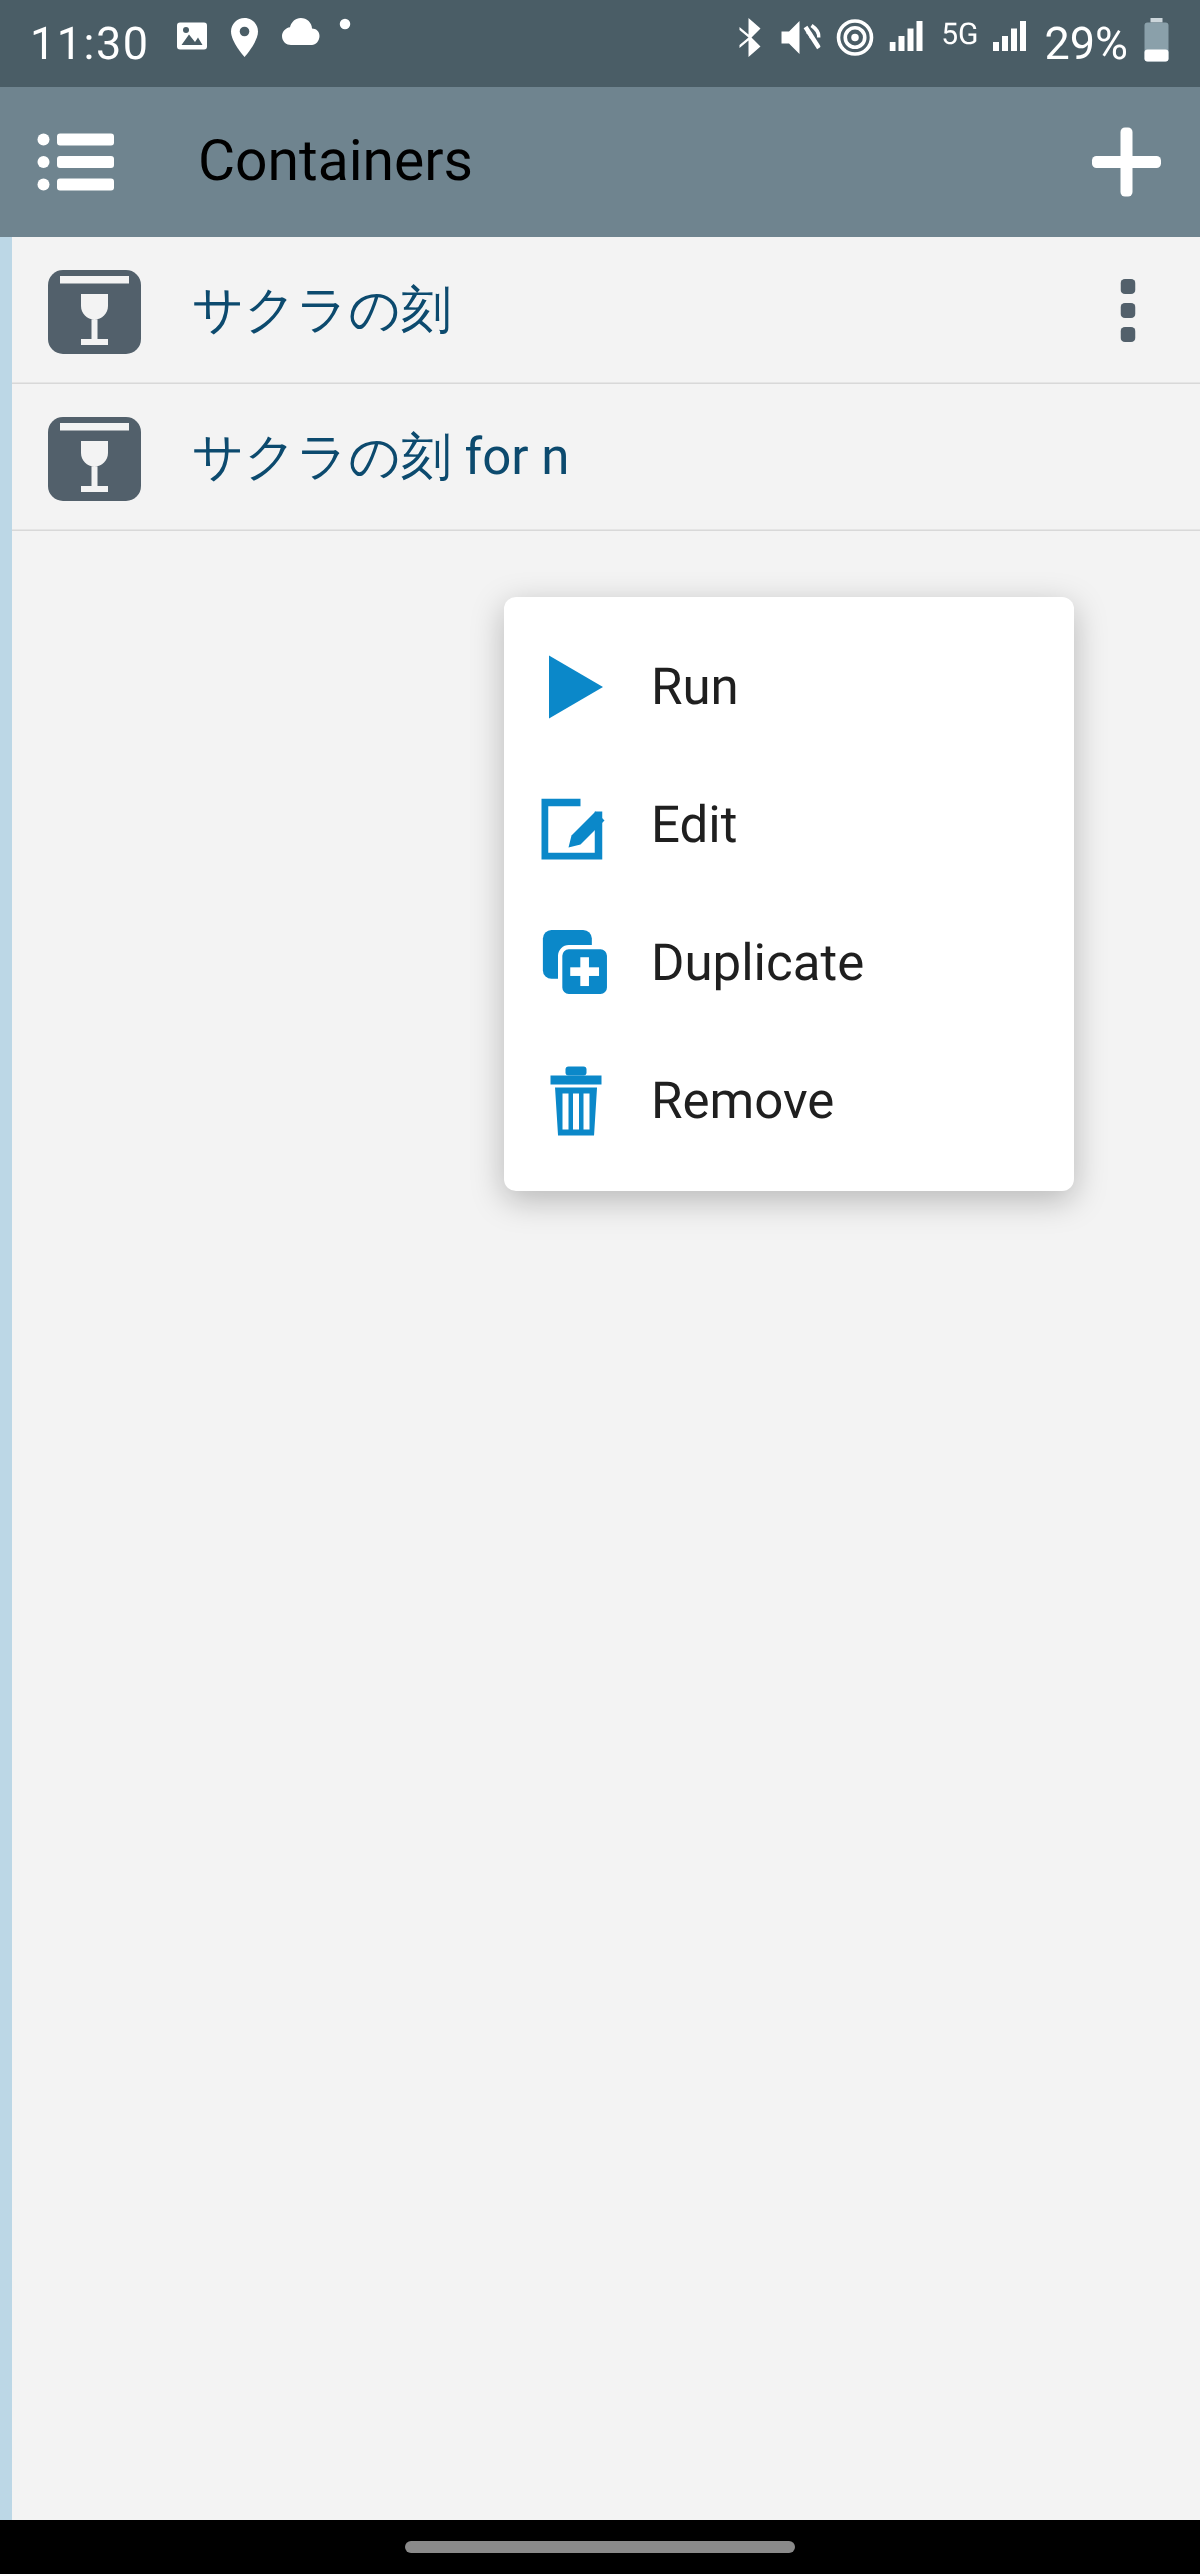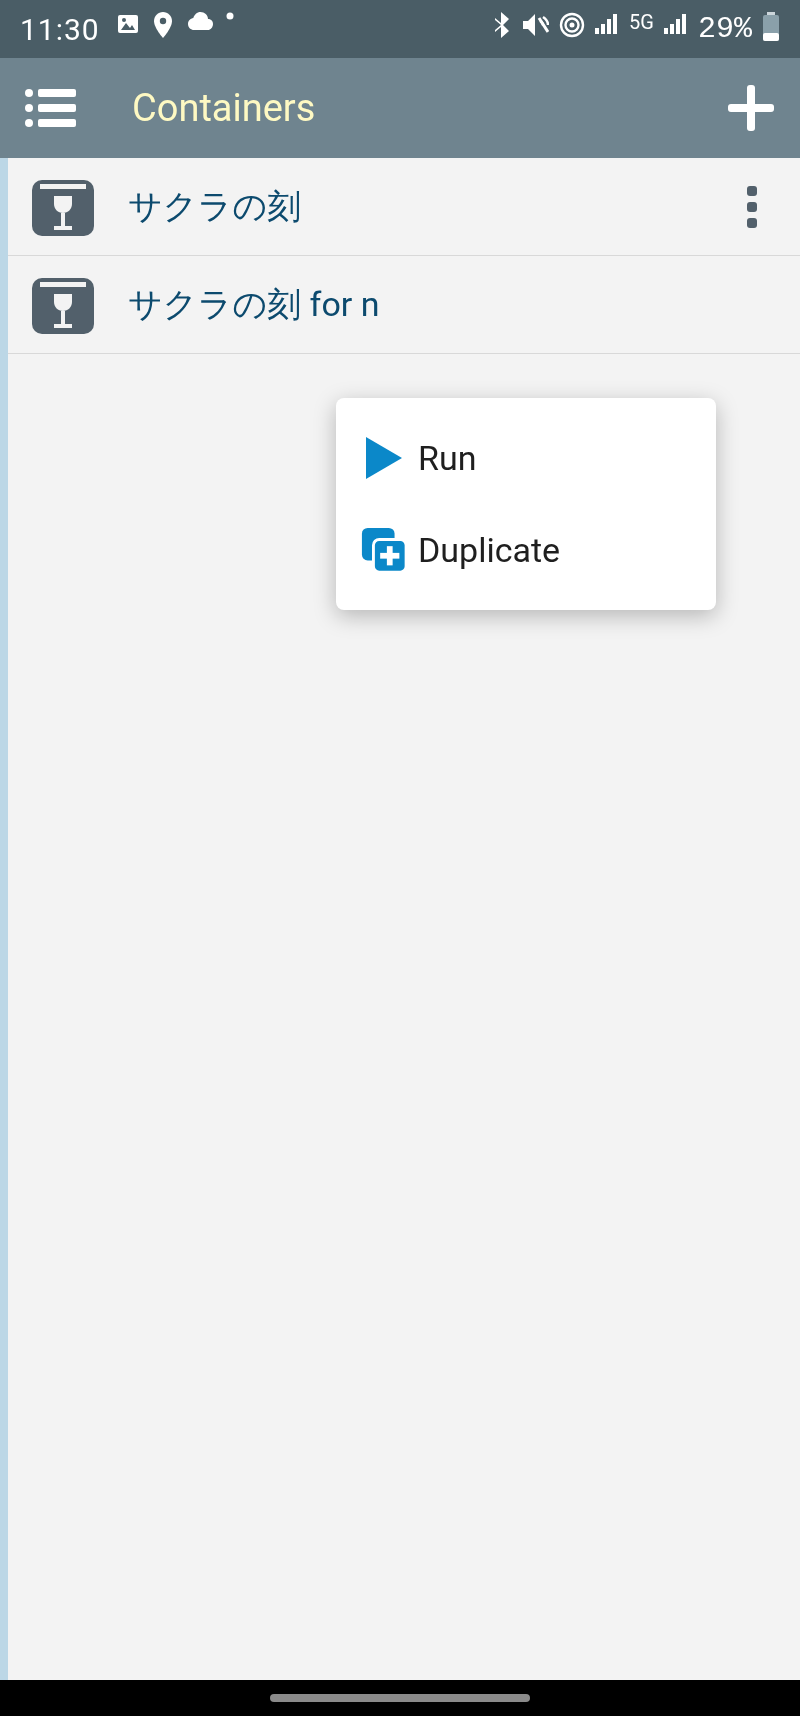--- a/index.html
+++ b/index.html
@@ -12,30 +12,30 @@
       background: #4a5d66;
       color: #fff;
       display: flex; align-items: center; justify-content: space-between;
       padding: 0 20px;
       font-size: 28px;
       font-weight: 400;
     }
     .status-left, .status-right { display: flex; align-items: flex-start; gap: 12px; }
     .status-left .time { font-size: 30px; letter-spacing: 1px; margin-right: 4px; }
     .status-right { gap: 10px; }
-    .status-right .batt-txt { font-size: 30px; font-family: Liberation Mono, monospace; }
+    .status-right .batt-txt { font-size: 30px; }
     .sicon { display: inline-flex; }
 
     
     .app-bar {
       height: 100px; width: 100%;
       background: #6f848f;
       display: flex; align-items: center;
       padding: 0 24px;
-      color: #fef9c3;
+      color: #000000;
       gap: 56px;
     }
     .app-title { font-size: 38px; font-weight: 400; }
     .hamburger, .add-btn { display: flex; align-items: center; justify-content: center; }
     .app-bar .spacer { flex: 1; }
 
     
     .content {
       position: absolute; top: 158px; bottom: 36px; left: 0; right: 0;
       background: #f3f3f3;
@@ -67,21 +67,21 @@
       width: 380px;
       background: #fff;
       border-radius: 8px;
       box-shadow: 0 6px 22px rgba(0,0,0,0.25);
       padding: 14px 0;
     }
     .popup-item {
       display: flex; align-items: center;
       height: 92px;
       padding: 0 24px;
-      gap: 10px;
+      gap: 26px;
     }
     .popup-item .plabel { font-size: 34px; color: #1f1f1f; }
     .picon { width: 48px; height: 48px; display: flex; align-items: center; justify-content: center; }
 
     
     .nav-bar {
       position: absolute; bottom: 0; left: 0; right: 0; height: 36px;
       background: #000;
       display: flex; align-items: center; justify-content: center;
     }
@@ -231,29 +231,52 @@
       <div class="popup-item">
         <div class="picon">
           <svg width="40" height="46" viewBox="0 0 40 46">
               <polygon points="2,2 38,23 2,44" fill="#0b88c9"></polygon>
             </svg>
         </div>
         <div class="plabel">Run</div>
       </div>
       <div class="popup-item">
         <div class="picon">
+          <svg width="46" height="46" viewBox="0 0 46 46">
+            <rect x="2" y="8" width="36" height="36" stroke="#0b88c9" stroke-width="5" fill="none"></rect>
+            <rect x="26" y="2" width="20" height="12" fill="#fff"></rect>
+            <path d="M20 30l16-16 6 6-16 16-8 2z" fill="#0b88c9"></path>
+          </svg>
+        </div>
+        <div class="plabel">Edit</div>
+      </div>
+      <div class="popup-item">
+        <div class="picon">
           <svg width="50" height="50" viewBox="0 0 50 50">
             <rect x="2" y="2" width="34" height="34" rx="6" fill="#0b88c9"></rect>
             <rect x="14" y="14" width="34" height="34" rx="6" fill="#0b88c9" stroke="#fff" stroke-width="3"></rect>
             <rect x="28" y="21" width="6" height="20" fill="#fff"></rect>
             <rect x="21" y="28" width="20" height="6" fill="#fff"></rect>
           </svg>
         </div>
         <div class="plabel">Duplicate</div>
       </div>
+      <div class="popup-item">
+        <div class="picon">
+          <svg width="42" height="50" viewBox="0 0 42 50">
+            <rect x="4" y="8" width="34" height="6" fill="#0b88c9"></rect>
+            <rect x="14" y="2" width="14" height="6" rx="2" fill="#0b88c9"></rect>
+            <path d="M7 16h28l-2 32H9z" fill="#0b88c9"></path>
+            <rect x="12" y="20" width="4" height="24" fill="#fff"></rect>
+            <rect x="19" y="20" width="4" height="24" fill="#fff"></rect>
+            <rect x="26" y="20" width="4" height="24" fill="#fff"></rect>
+          </svg>
+        </div>
+        <div class="plabel">Remove</div>
+      </div>
     </div>
 
   </div>
 
   <div class="nav-bar">
     <div class="nav-pill"></div>
   </div>
 
 </div>
 

